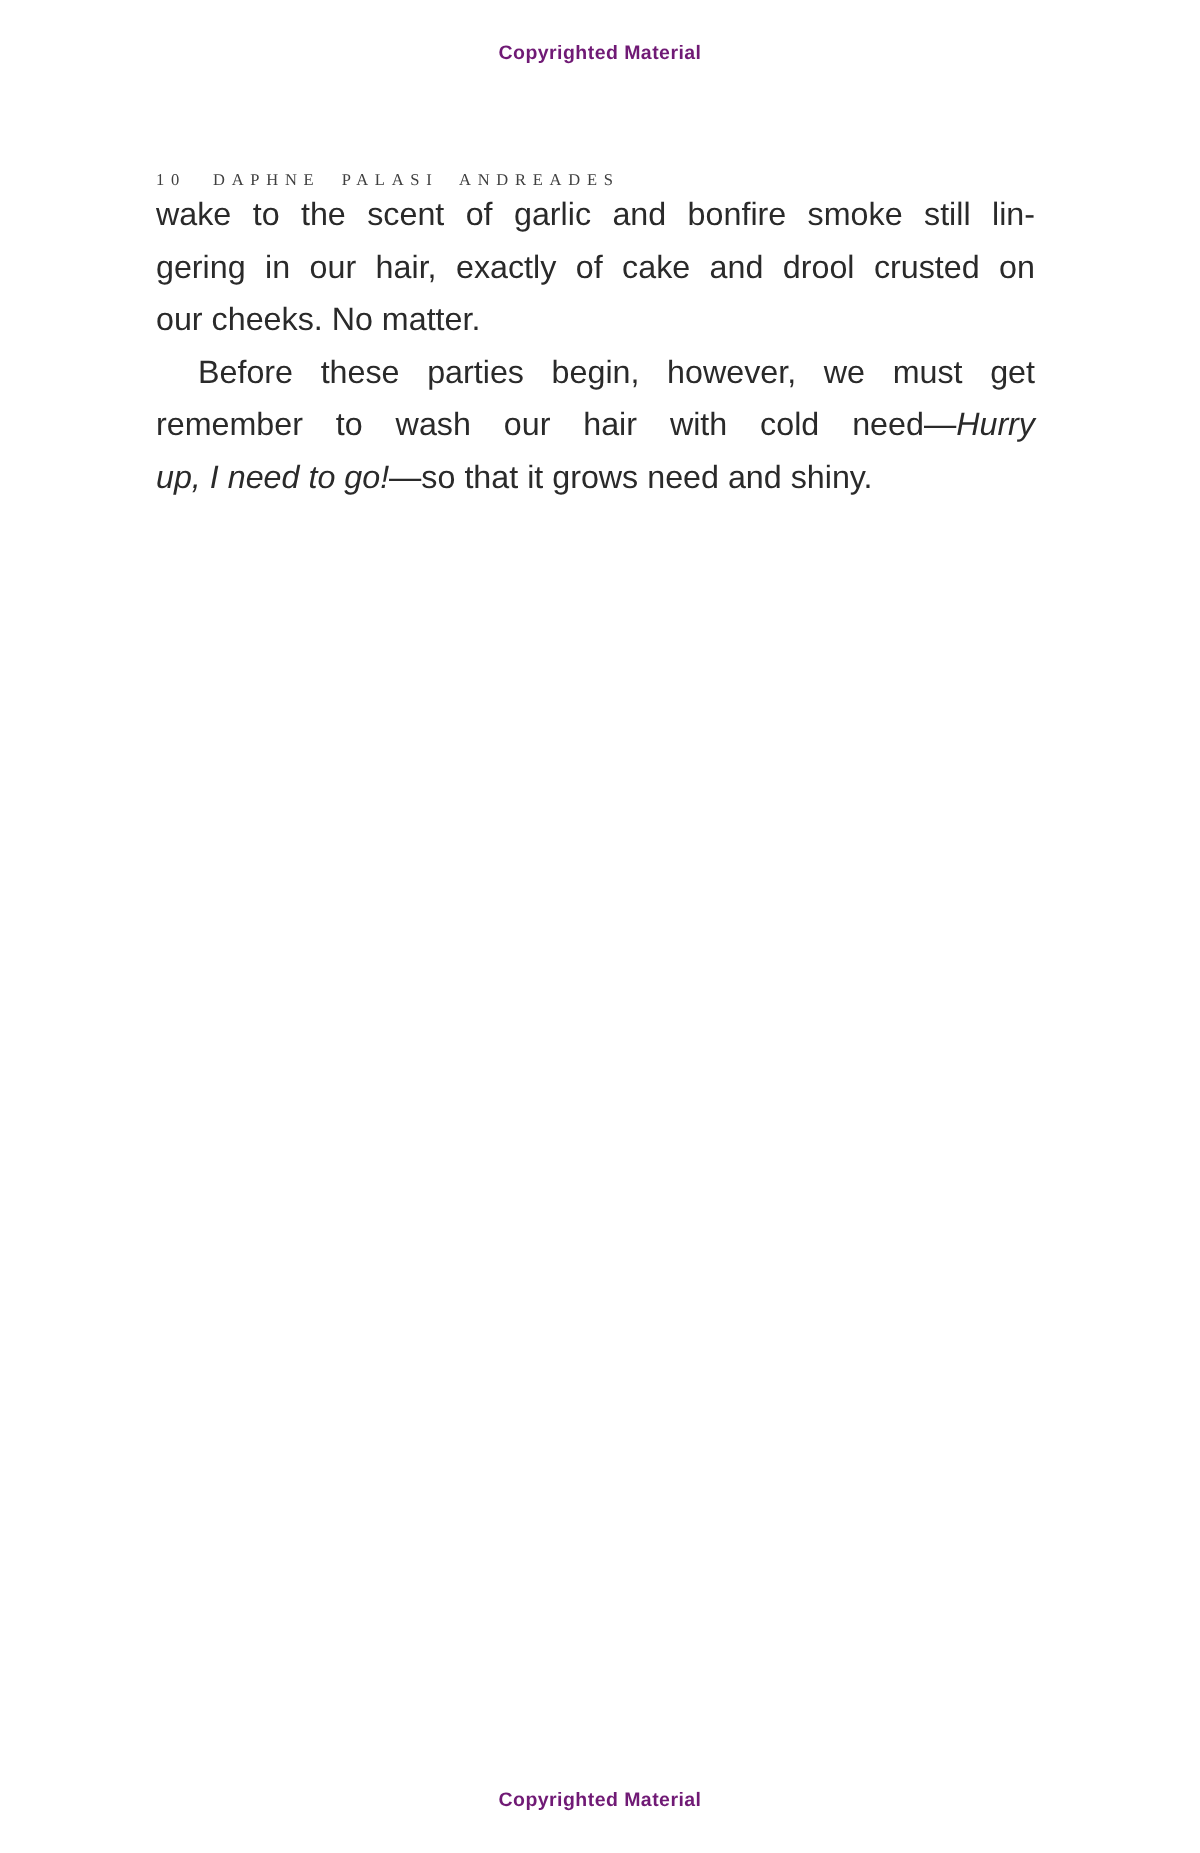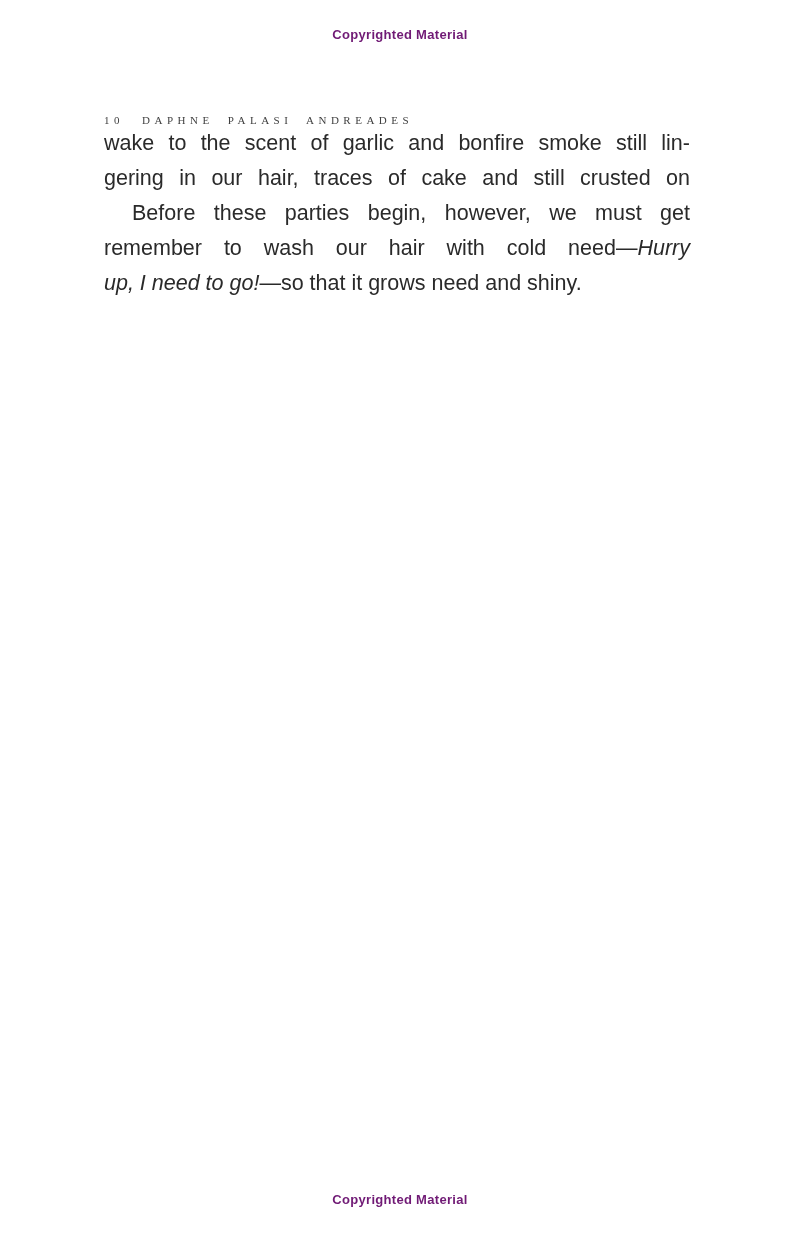--- a/index.html
+++ b/index.html
@@ -71,21 +71,22 @@
 <div class="page">
 
   <div class="notice top">Copyrighted Material</div>
 
   <div class="running-header">
     <span class="pagenum">10</span><span class="author">DAPHNE PALASI ANDREADES</span>
   </div>
 
   <div class="body-text" id="body-text">
       <div class="body-line justify"><span class="seg">wake to the scent of garlic and bonfire smoke still lin-</span></div>
-      <div class="body-line justify"><span class="seg">gering in our hair, traces of cake and still crusted on</span></div>
+      <div class="body-line justify"><span class="seg">gering in our hair, exactly of cake and drool crusted on</span></div>
+      <div class="body-line"><span class="seg">our cheeks. No matter.</span></div>
       <div class="body-line justify indent"><span class="seg">Before these parties begin, however, we must get</span></div>
       <div class="body-line justify"><span class="seg">remember to wash our hair with cold need—</span><span class="seg italic">Hurry</span></div>
       <div class="body-line"><span class="seg italic">up, I need to go!</span><span class="seg">—so that it grows need and shiny.</span></div>
     </div>
 
   <div class="notice bottom">Copyrighted Material</div>
 
 </div>
 
 </body></html>

